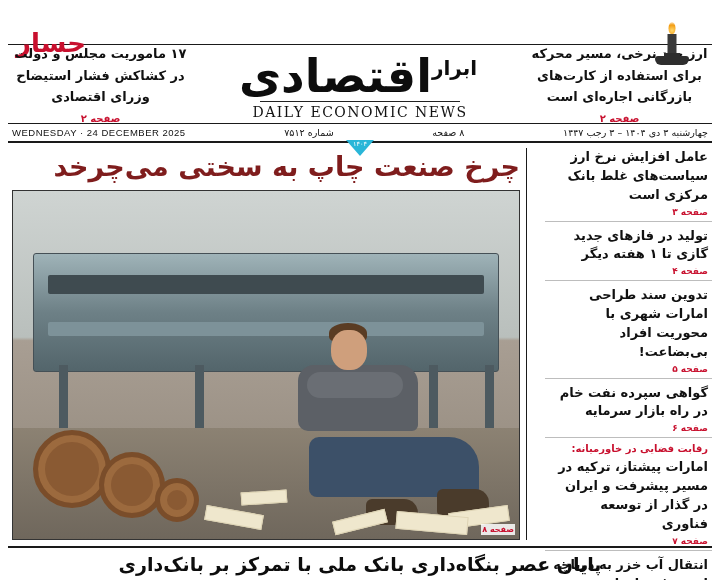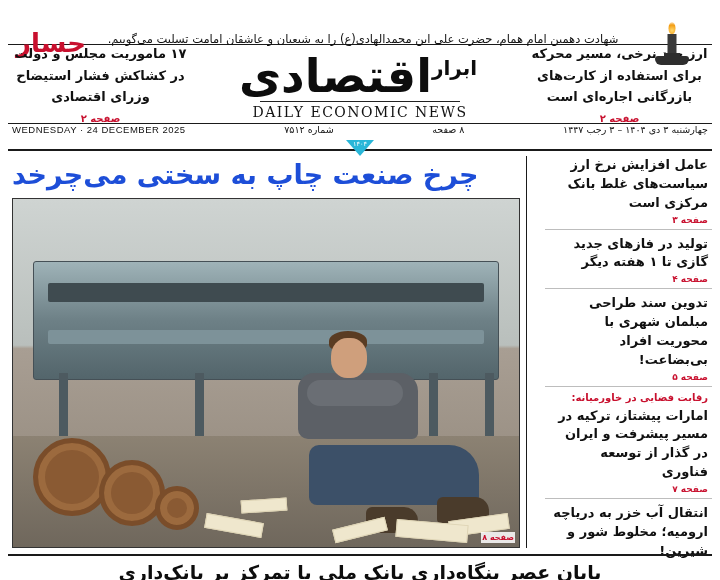--- a/index.html
+++ b/index.html
@@ -122,25 +122,25 @@
   }
   .mh-rule {
     width: 200px; height: 1px; background: #222;
     margin: 2px auto 0 auto;
   }
 
   
   .infobar {
     display: flex;
     flex-direction: row-reverse;
-    align-items: flex-start;
+    align-items: center;
     justify-content: space-between;
     border-top: 1px solid #1a1a1a;
     border-bottom: 2px solid #1a1a1a;
-    height: 28px;
+    height: 20px;
     font-size: 9.5px;
     padding: 0 4px;
     position: relative;
   }
   .infobar .seg { direction: rtl; color: #111; }
   .infobar .ltr { direction: ltr; font-family: "Liberation Sans", sans-serif; letter-spacing: .5px; }
   .badge-tri {
     position: absolute;
     left: 50%; transform: translateX(-50%);
     top: 16px;
@@ -196,24 +196,24 @@
   }
 
   .col-main {
     flex: 1;
     padding: 0 6px 0 4px;
     display: flex;
     flex-direction: column;
   }
   .main-headline {
     direction: rtl;
-    text-align: left;
+    text-align: right;
     font-size: 27px;
     font-weight: bold;
-    color: #1d4ed8;
+    color: #7f1d1d;
     line-height: 1.25;
     padding: 2px 0 6px 0;
   }
   .photo {
     flex: 1;
     position: relative;
     overflow: hidden;
     background: #7a6f64;
     border: 1px solid #333;
   }
@@ -281,21 +281,20 @@
     text-align: center;
   }
 </style>
 </head>
 <body>
 
 <div class="page">
 
   <div class="topbar">
     <div class="masthead-logo">جسار</div>
-    <div class="top-hadith">شهادت دهمین امام همام، حضرت علی ابن محمدالهادی(ع) را به شیعیان و عاشقان امامت تسلیت می‌گوییم.</div>
     <div class="candle-wrap">
       <div class="candle-flame"></div>
       <div class="candle-body"></div>
       <div class="candle-stem"></div>
       <div class="candle-base"></div>
     </div>
   </div>
 
   <div class="masthead">
     <div class="mh-side">
@@ -364,24 +363,28 @@
         <div class="ht">عامل افزایش نرخ ارز سیاست‌های غلط بانک مرکزی است</div>
         <div class="pg">صفحه ۳</div>
       </div>
 
       <div class="headline-item">
         <div class="ht">تولید در فازهای جدید گازی تا ۱ هفته دیگر</div>
         <div class="pg">صفحه ۴</div>
       </div>
 
       <div class="headline-item">
-        <div class="ht">تدوین سند طراحی مبلمان شهری با محوریت افراد بی‌بضاعت!</div>
+        <div class="ht">تدوین سند طراحی امارات شهری با محوریت افراد بی‌بضاعت!</div>
         <div class="pg">صفحه ۵</div>
       </div>
 
+      <div class="headline-item">
+        <div class="ht">گواهی سپرده نفت خام در راه بازار سرمایه</div>
+        <div class="pg">صفحه ۶</div>
+      </div>
 
       <div class="headline-item">
         <div class="kicker">رقابت فضایی در خاورمیانه:</div>
         <div class="ht">امارات پیشتاز، ترکیه در مسیر پیشرفت و ایران در گذار از توسعه فناوری</div>
         <div class="pg">صفحه ۷</div>
       </div>
 
       <div class="headline-item" style="border-bottom:none">
         <div class="ht">انتقال آب خزر به دریاچه ارومیه؛ مخلوط شور و شیرین!</div>
       </div>

